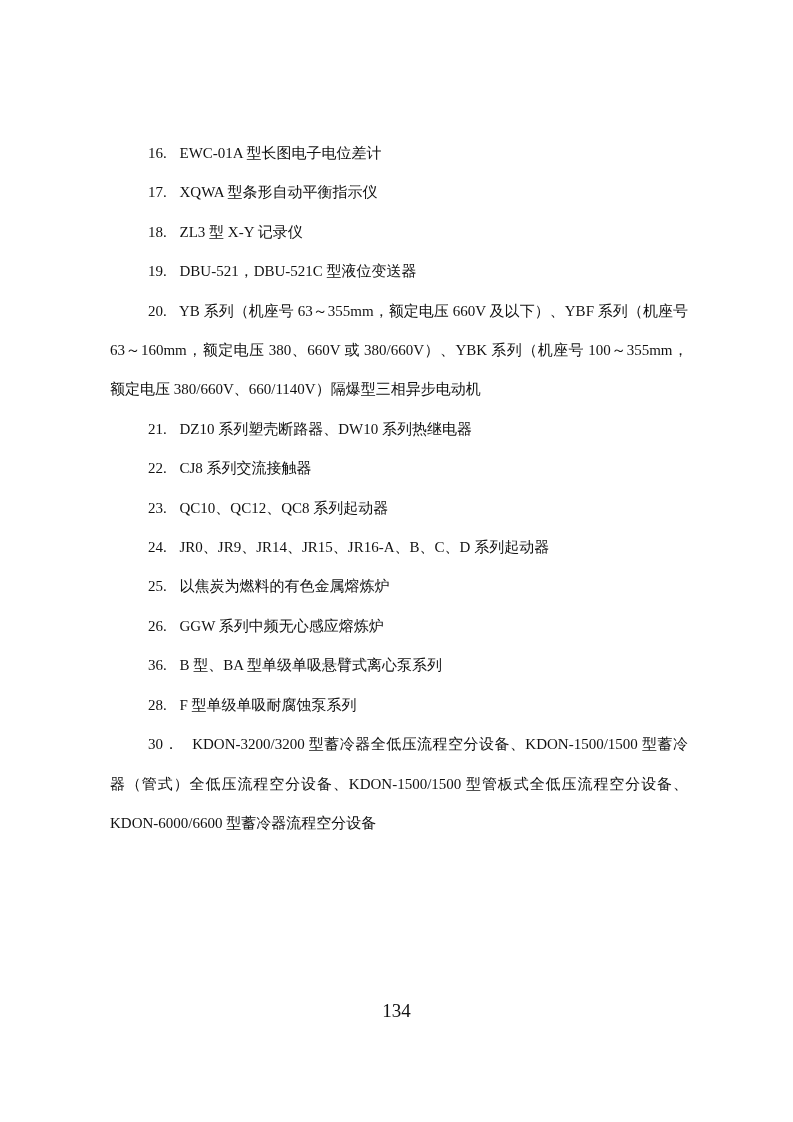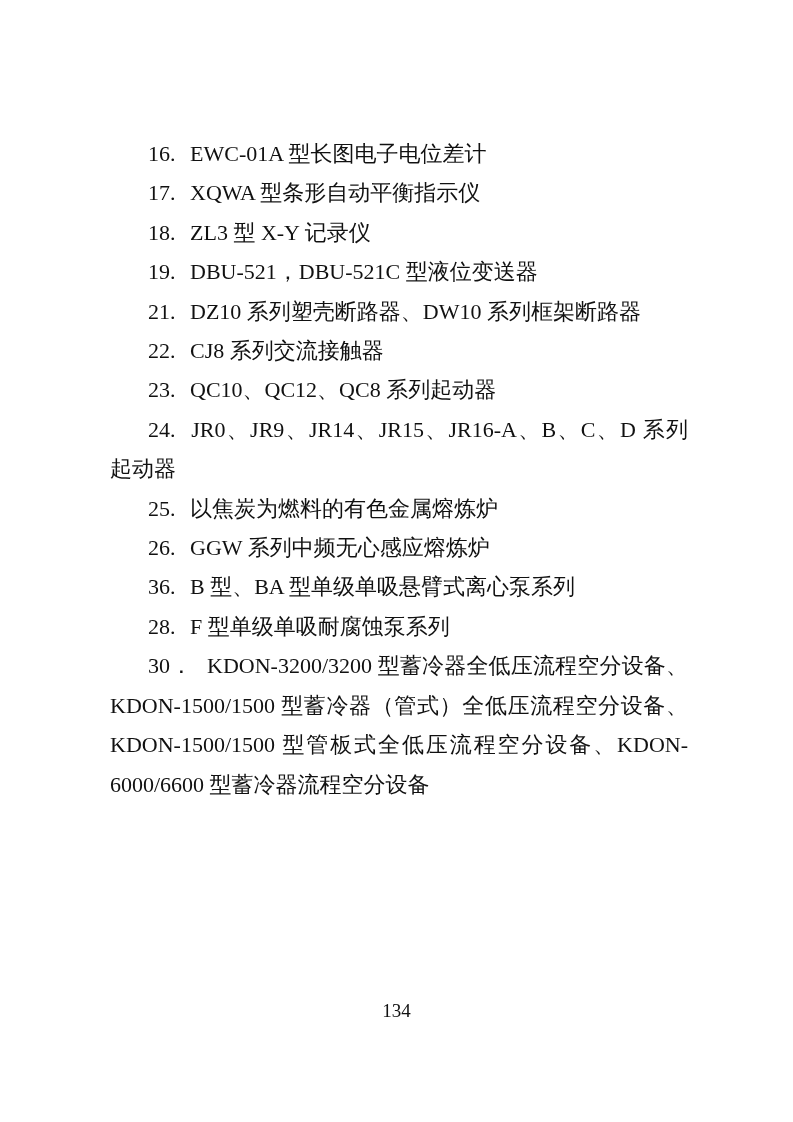--- a/index.html
+++ b/index.html
@@ -18,21 +18,21 @@
   .page {
     position: absolute;
     inset: 0;
     background: #ffffff;
   }
   .content {
     position: absolute;
     left: 110px;
     top: 134px;
     width: 578px;
-    font-size: 22px;
+    font-size: 15px;
     line-height: 39.4px;
     text-align: justify;
   }
   p.item {
     margin: 0;
     padding: 0;
     text-indent: 38px;
   }
   .item-no {
     margin-right: 9px;
@@ -68,24 +68,28 @@
     <p class="item">
       <span class="item-no">18.</span>
       <span>ZL3 型 X-Y 记录仪</span>
     </p>
 
     <p class="item">
       <span class="item-no">19.</span>
       <span>DBU-521，DBU-521C 型液位变送器</span>
     </p>
 
+    <p class="item">
+      <span class="item-no">20.</span>
+      <span>YB 系列（机座号 63～355mm，额定电压 660V 及以下）、YBF 系列（机座号 63～160mm，额定电压 380、660V 或 380/660V）、YBK 系列（机座号 100～355mm，额定电压 380/660V、660/1140V）隔爆型三相异步电动机</span>
+    </p>
 
     <p class="item">
       <span class="item-no">21.</span>
-      <span>DZ10 系列塑壳断路器、DW10 系列框架断路器</span>
+      <span>DZ10 系列塑壳断路器、DW10 系列热继电器</span>
     </p>
 
     <p class="item">
       <span class="item-no">22.</span>
       <span>CJ8 系列交流接触器</span>
     </p>
 
     <p class="item">
       <span class="item-no">23.</span>
       <span>QC10、QC12、QC8 系列起动器</span>

